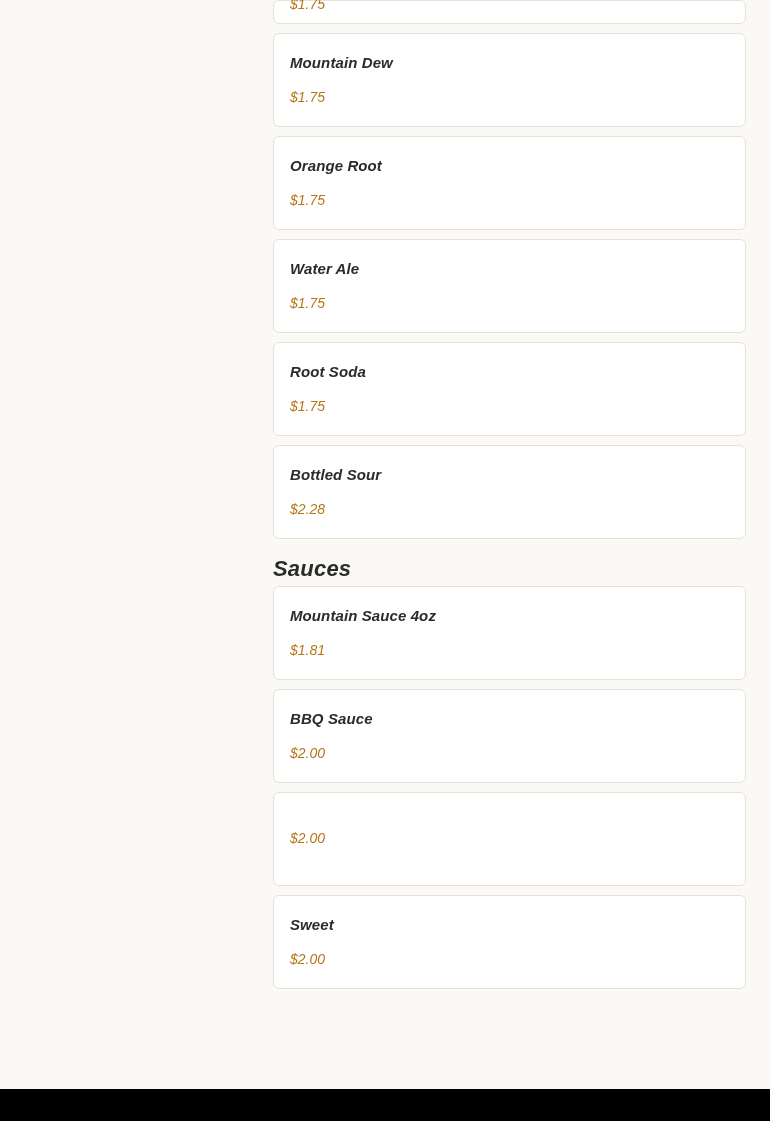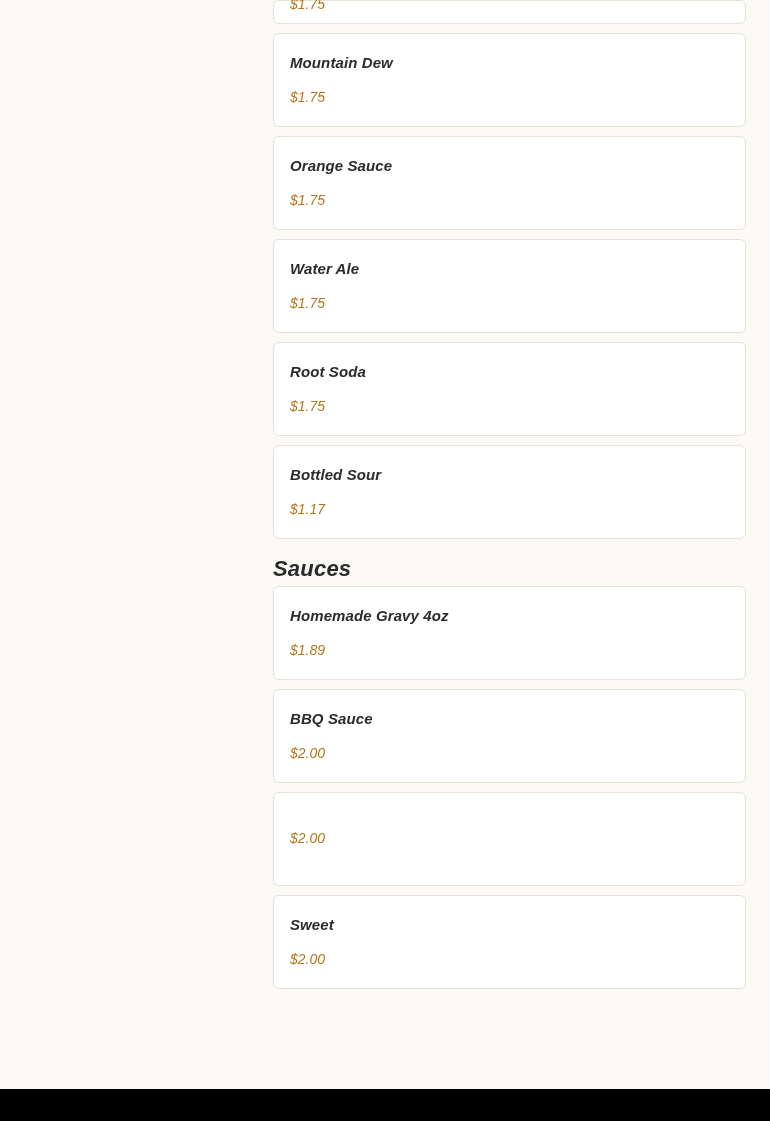--- a/index.html
+++ b/index.html
@@ -86,44 +86,44 @@
     <div class="menu-item partial-top">
       <div class="item-price">$1.75</div>
     </div>
 
     <div class="menu-item">
       <div class="item-name">Mountain Dew</div>
       <div class="item-price">$1.75</div>
     </div>
 
     <div class="menu-item">
-      <div class="item-name">Orange Sauce</div>
+      <div class="item-name">Orange Root</div>
       <div class="item-price">$1.75</div>
     </div>
 
     <div class="menu-item">
       <div class="item-name">Water Ale</div>
       <div class="item-price">$1.75</div>
     </div>
 
     <div class="menu-item">
       <div class="item-name">Root Soda</div>
       <div class="item-price">$1.75</div>
     </div>
 
     <div class="menu-item">
       <div class="item-name">Bottled Sour</div>
-      <div class="item-price">$1.17</div>
+      <div class="item-price">$2.28</div>
     </div>
 
     <div class="section-heading">Sauces</div>
 
     <div class="menu-item">
-      <div class="item-name">Homemade Gravy 4oz</div>
-      <div class="item-price">$1.89</div>
+      <div class="item-name">Mountain Sauce 4oz</div>
+      <div class="item-price">$1.81</div>
     </div>
 
     <div class="menu-item">
       <div class="item-name">BBQ Sauce</div>
       <div class="item-price">$2.00</div>
     </div>
 
     <div class="menu-item">
       <div class="item-price">$2.00</div>
     </div>

